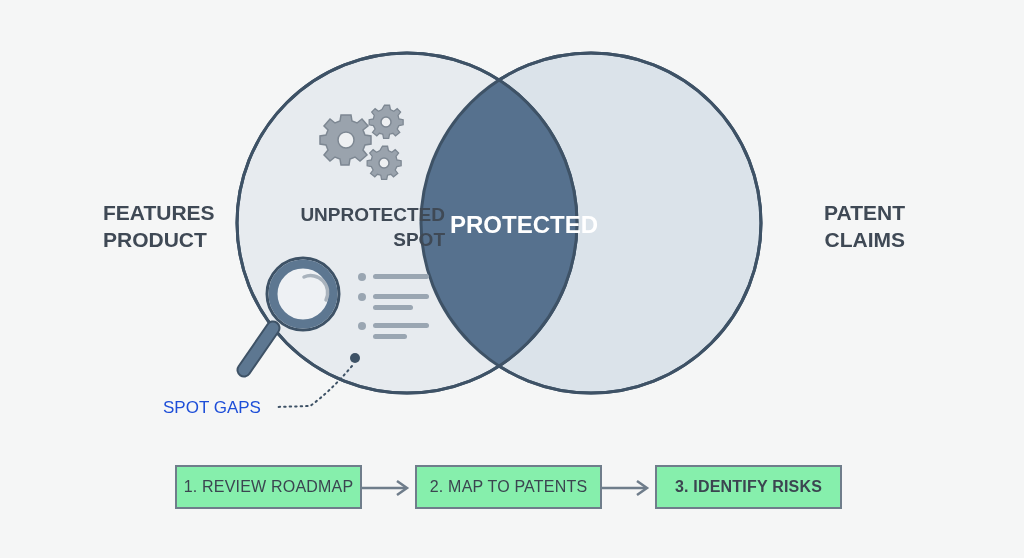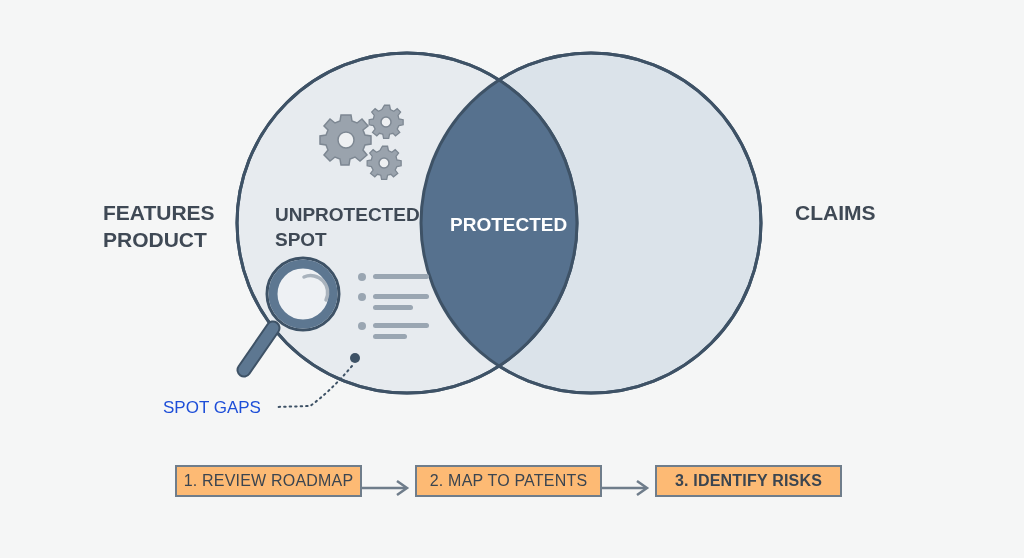--- a/index.html
+++ b/index.html
@@ -1,19 +1,19 @@
 <!DOCTYPE html>
 <html><head>
 <meta charset="utf-8">
 <style>
   html,body{margin:0;padding:0;}
   body{width:1024px;height:558px;background:#f5f6f6;position:relative;overflow:hidden;font-family:"Liberation Sans",sans-serif;}
   svg.diagram{position:absolute;left:0;top:0;}
-  .label{position:absolute;font-weight:bold;color:#3f4955;text-align:left;line-height:27px;font-size:21px;}
-  .step{position:absolute;top:465px;height:32px;background:#fdba74;border:2px solid #6f7d8b;box-sizing:border-box;display:flex;align-items:center;justify-content:center;font-size:16px;color:#3b4550;letter-spacing:0.2px;}
+  .label{position:absolute;font-weight:bold;color:#3f4955;text-align:right;line-height:27px;font-size:21px;}
+  .step{position:absolute;top:465px;height:44px;background:#86efac;border:2px solid #6f7d8b;box-sizing:border-box;display:flex;align-items:center;justify-content:center;font-size:16px;color:#3b4550;letter-spacing:0.2px;}
   .spot{position:absolute;left:163px;top:398px;font-size:17px;color:#1d4ed8;}
 </style>
 </head>
 <body>
 
 <svg class="diagram" width="1024" height="558" viewBox="0 0 1024 558">
   <defs>
     <clipPath id="clipLeft">
         <circle cx="407" cy="223" r="170"></circle>
       </clipPath>
@@ -78,23 +78,24 @@
 <div class="label" style="left:103px;top:199px;width:120px;text-align:left;">
   <div>FEATURES</div>
   <div>PRODUCT</div>
 </div>
 
 <div class="label" style="left:275px;top:202px;width:170px;font-size:19px;line-height:25px;">
   <div>UNPROTECTED</div>
   <div>SPOT</div>
 </div>
 
-<div class="label" style="left:450px;top:211px;width:132px;font-size:19px;color:#ffffff;">PROTECTED</div>
+<div class="label" style="left:450px;top:211px;width:132px;font-size:24px;color:#ffffff;">PROTECTED</div>
 
 <div class="label" style="left:795px;top:199px;width:110px;">
+  <div>PATENT</div>
   <div>CLAIMS</div>
 </div>
 
 <div class="spot">SPOT GAPS</div>
 
 <div class="step" style="left:175px;width:187px;">1. REVIEW ROADMAP</div>
 <div class="step" style="left:415px;width:187px;text-align:center;">2. MAP TO PATENTS</div>
 <div class="step" style="left:655px;width:187px;font-weight:bold;">3. IDENTIFY RISKS</div>
 
 </body></html>

